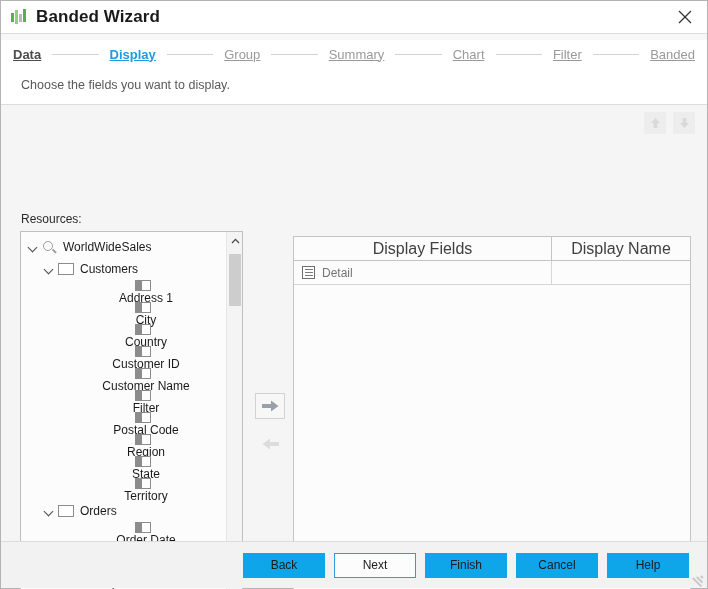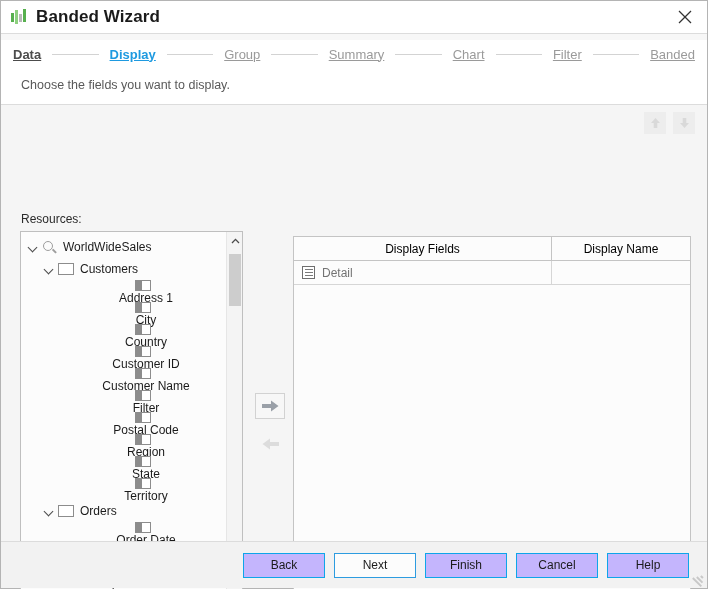--- a/index.html
+++ b/index.html
@@ -254,22 +254,22 @@
     border: 1px solid #c4c4c4;
   }
   .fh {
     display: flex;
     height: 24px;
     border-bottom: 1px solid #c4c4c4;
     background: #fcfcfc;
   }
   .fh-cell {
     display: flex; align-items: center; justify-content: center;
-    font-size: 12px;
-    color: #000000;
+    font-size: 16px;
+    color: #404040;
     cursor: default;
   }
   .fh-cell.c1 { width: 258px; border-right: 1px solid #c4c4c4; }
   .fh-cell.c2 { flex: 1 1 auto; }
 
   .frow {
     display: flex;
     height: 24px;
     border-bottom: 1px solid #d6d6d6;
   }
@@ -306,21 +306,21 @@
     border-top: 1px solid #dcdcdc;
     display: flex;
     align-items: center;
     justify-content: flex-end;
     padding-right: 18px;
     gap: 9px;
     position: relative;
   }
   .fbtn {
     width: 82px; height: 25px;
-    background: #c4b5fd;
+    background: #0ea5e9;
     border: 1px solid #0ea5e9;
     font-size: 12px;
     color: #1b1b1b;
     display: flex; align-items: center; justify-content: center;
     cursor: default;
   }
   .fbtn.primary {
     border: 1.5px solid #2d9ce0;
     background: #fcfcfc;
   }

